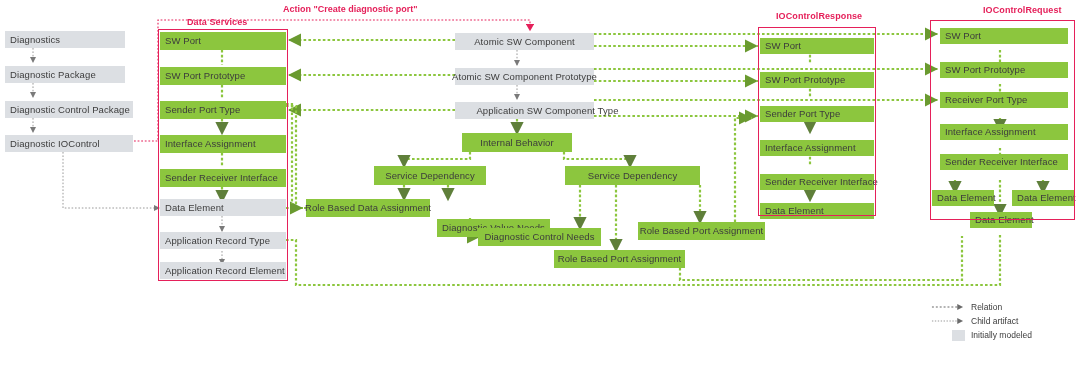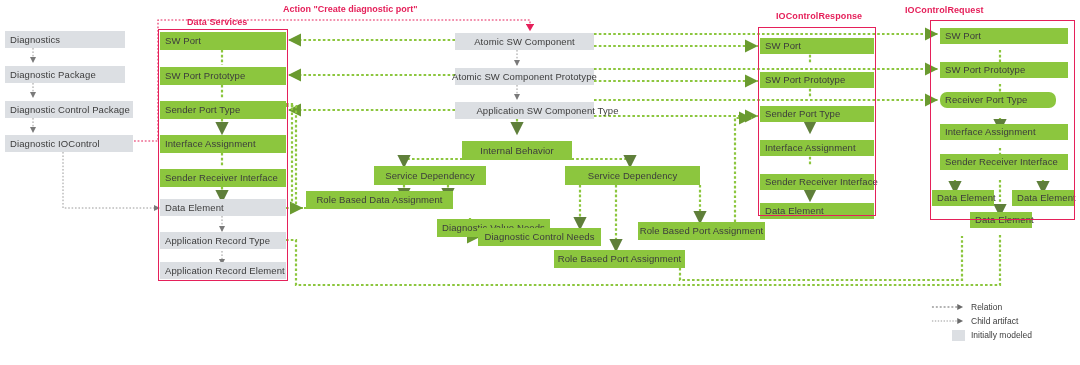--- a/index.html
+++ b/index.html
@@ -224,46 +224,46 @@
   <div class="box green" style="left:160px;top:101px;width:126px;height:18px;">Sender Port Type</div>
   <div class="box green" style="left:160px;top:135px;width:126px;height:18px;">Interface Assignment</div>
   <div class="box green" style="left:160px;top:169px;width:126px;height:18px;">Sender Receiver Interface</div>
   <div class="box gray" style="left:160px;top:199px;width:126px;height:17px;">Data Element</div>
   <div class="box gray" style="left:160px;top:232px;width:126px;height:17px;">Application Record Type</div>
   <div class="box gray" style="left:160px;top:262px;width:126px;height:17px;">Application Record Element</div>
 
   <div class="box gray center" style="left:455px;top:33px;width:139px;height:17px;text-align:right;">Atomic SW Component</div>
   <div class="box gray center" style="left:455px;top:68px;width:139px;height:17px;">Atomic SW Component Prototype</div>
   <div class="box gray center" style="left:455px;top:102px;width:139px;height:17px;padding-left:46px;">Application SW Component Type</div>
-  <div class="box green center" style="left:462px;top:141px;width:110px;height:19px;">Internal Behavior</div>
+  <div class="box green center" style="left:462px;top:133px;width:110px;height:19px;">Internal Behavior</div>
 
   <div class="box green center" style="left:374px;top:166px;width:112px;height:19px;">Service Dependency</div>
   <div class="box green center" style="left:565px;top:166px;width:135px;height:19px;">Service Dependency</div>
-  <div class="box green center" style="left:306px;top:191px;width:147px;height:18px;">Role Based Data Assignment</div>
+  <div class="box green center" style="left:306px;top:199px;width:124px;height:18px;">Role Based Data Assignment</div>
   <div class="box green center" style="left:437px;top:199px;width:113px;height:18px;margin-top:20px;">Diagnostic Value Needs</div>
   <div class="box green center" style="left:478px;top:228px;width:123px;height:18px;">Diagnostic Control Needs</div>
   <div class="box green center" style="left:638px;top:222px;width:127px;height:18px;">Role Based Port Assignment</div>
   <div class="box green center" style="left:554px;top:250px;width:131px;height:18px;">Role Based Port Assignment</div>
 
   <div class="group-title" style="left:776px;top:11px;">IOControlResponse</div>
   <div class="group" style="left:758px;top:27px;width:118px;height:189px;"></div>
 
   <div class="box green" style="left:760px;top:38px;width:114px;height:16px;">SW Port</div>
   <div class="box green" style="left:760px;top:72px;width:114px;height:16px;">SW Port Prototype</div>
   <div class="box green" style="left:760px;top:106px;width:114px;height:16px;">Sender Port Type</div>
   <div class="box green" style="left:760px;top:140px;width:114px;height:16px;">Interface Assignment</div>
   <div class="box green" style="left:760px;top:174px;width:114px;height:16px;">Sender Receiver Interface</div>
   <div class="box green" style="left:760px;top:203px;width:114px;height:16px;">Data Element</div>
 
-  <div class="group-title" style="left:905px;top:5px;">IOControlRequest</div>
+  <div class="group-title" style="left:983px;top:5px;">IOControlRequest</div>
   <div class="group" style="left:930px;top:20px;width:145px;height:200px;"></div>
 
   <div class="box green" style="left:940px;top:28px;width:128px;height:16px;">SW Port</div>
   <div class="box green" style="left:940px;top:62px;width:128px;height:16px;">SW Port Prototype</div>
-  <div class="box green" style="left:940px;top:92px;width:116px;height:16px;border-radius:7px;">Receiver Port Type</div>
+  <div class="box green" style="left:940px;top:92px;width:128px;height:16px;">Receiver Port Type</div>
   <div class="box green" style="left:940px;top:124px;width:128px;height:16px;">Interface Assignment</div>
   <div class="box green" style="left:940px;top:154px;width:128px;height:16px;">Sender Receiver Interface</div>
   <div class="box green" style="left:932px;top:190px;width:62px;height:16px;">Data Element</div>
   <div class="box green" style="left:1012px;top:190px;width:62px;height:16px;">Data Element</div>
   <div class="box green" style="left:970px;top:212px;width:62px;height:16px;">Data Element</div>
 
   <div id="legend">
     <div class="leg-row">
       <div class="leg-key">
         <svg width="36" height="10" viewBox="0 0 36 10">

